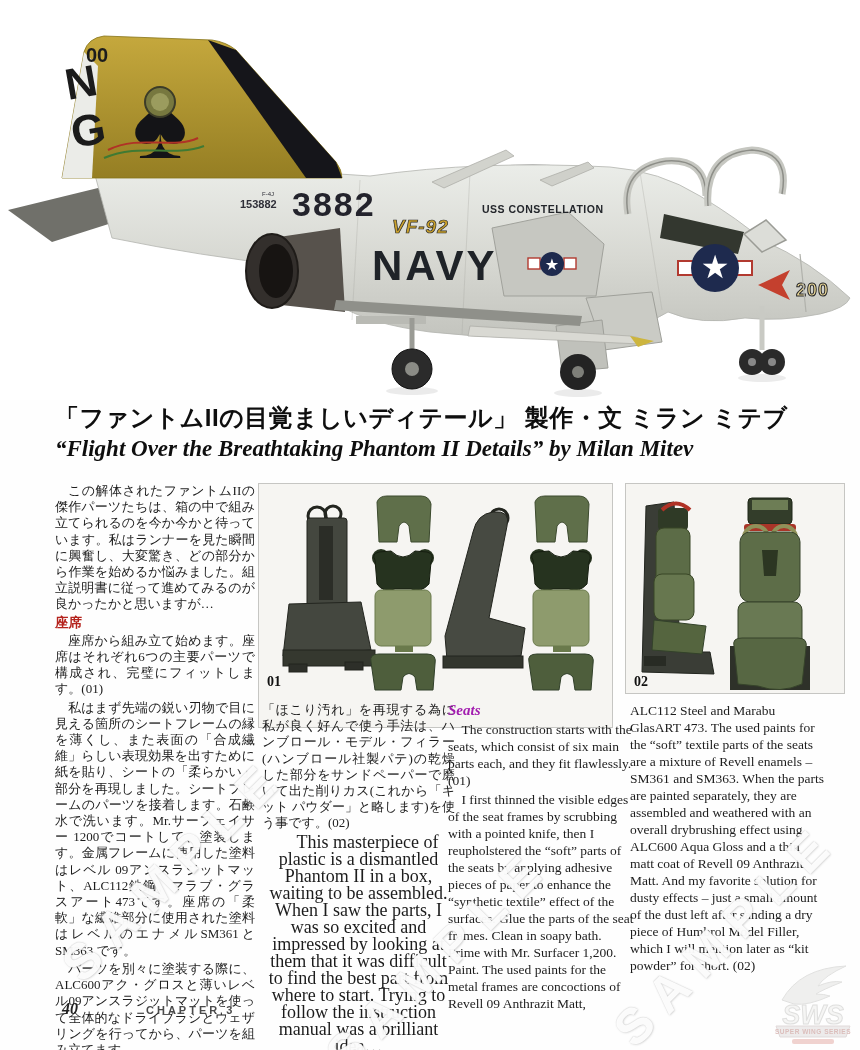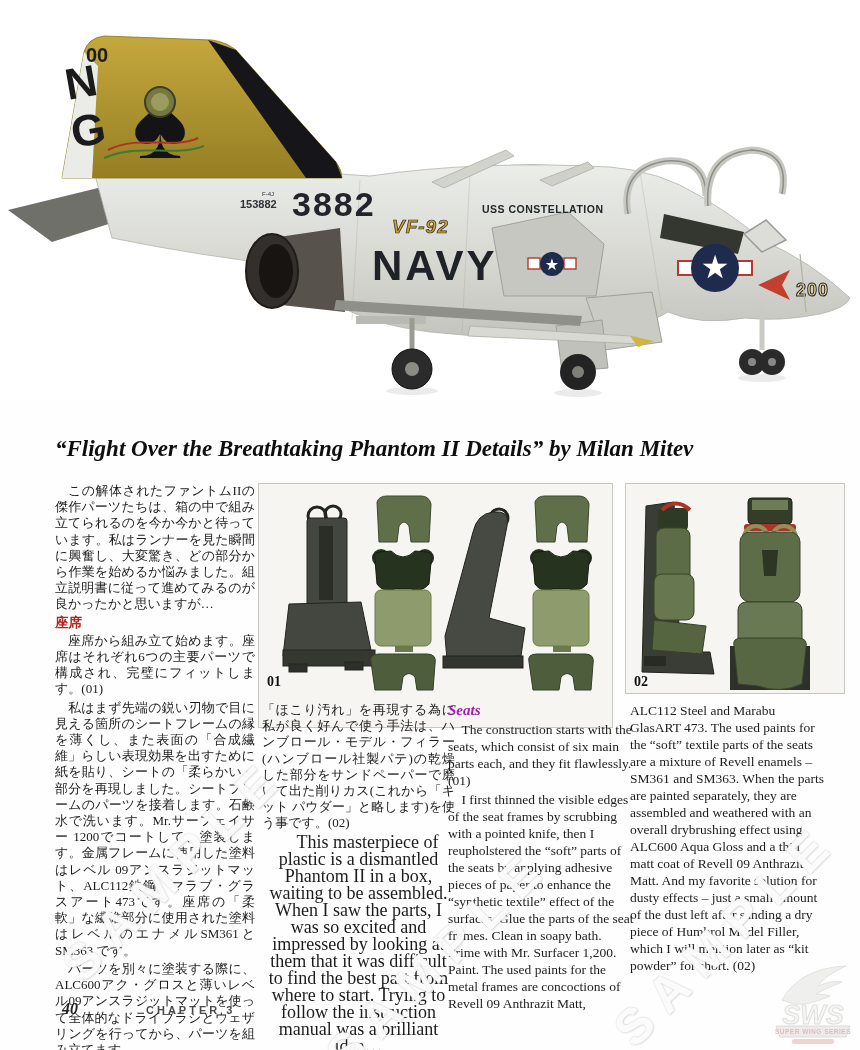--- a/index.html
+++ b/index.html
@@ -170,20 +170,21 @@
         <circle cx="715" cy="268" r="24" fill="#1e2a4e"></circle>
         <text x="715" y="278" text-anchor="middle" font-size="32" fill="#ffffff">★</text>
       </g>
 
       <path d="M790,270 L758,285 L790,300 L782,285 Z" fill="#c4402e"></path>
       <text x="796" y="296" font-size="18" font-weight="bold" fill="#ead896" stroke="#26262a" stroke-width="1" letter-spacing="1" font-family="Liberation Sans, sans-serif">200</text>
       <path d="M800,254 L806,312" stroke="#b0b1ab" stroke-width="1.2"></path>
     </svg>
   </div>
 
+  <div class="title-jp">「ファントムIIの目覚ましいディテール」 製作・文 ミラン ミテブ</div>
   <div class="title-en">“Flight Over the Breathtaking Phantom II Details” by Milan Mitev</div>
 
   <div class="panel" id="panel01">
     <svg width="353" height="209" viewBox="0 0 353 209">
       <rect x="0" y="0" width="353" height="209" fill="#f6f5f2"></rect>
       <g transform="translate(28,20)" fill="#44473f" stroke="#23251f" stroke-width="1">
         <circle cx="30" cy="12" r="9" fill="none" stroke-width="3"></circle>
         <circle cx="46" cy="10" r="8" fill="none" stroke-width="3"></circle>
         <rect x="20" y="14" width="40" height="90" rx="3"></rect>
         <rect x="32" y="22" width="14" height="74" fill="#2b2d27" stroke="none"></rect>

